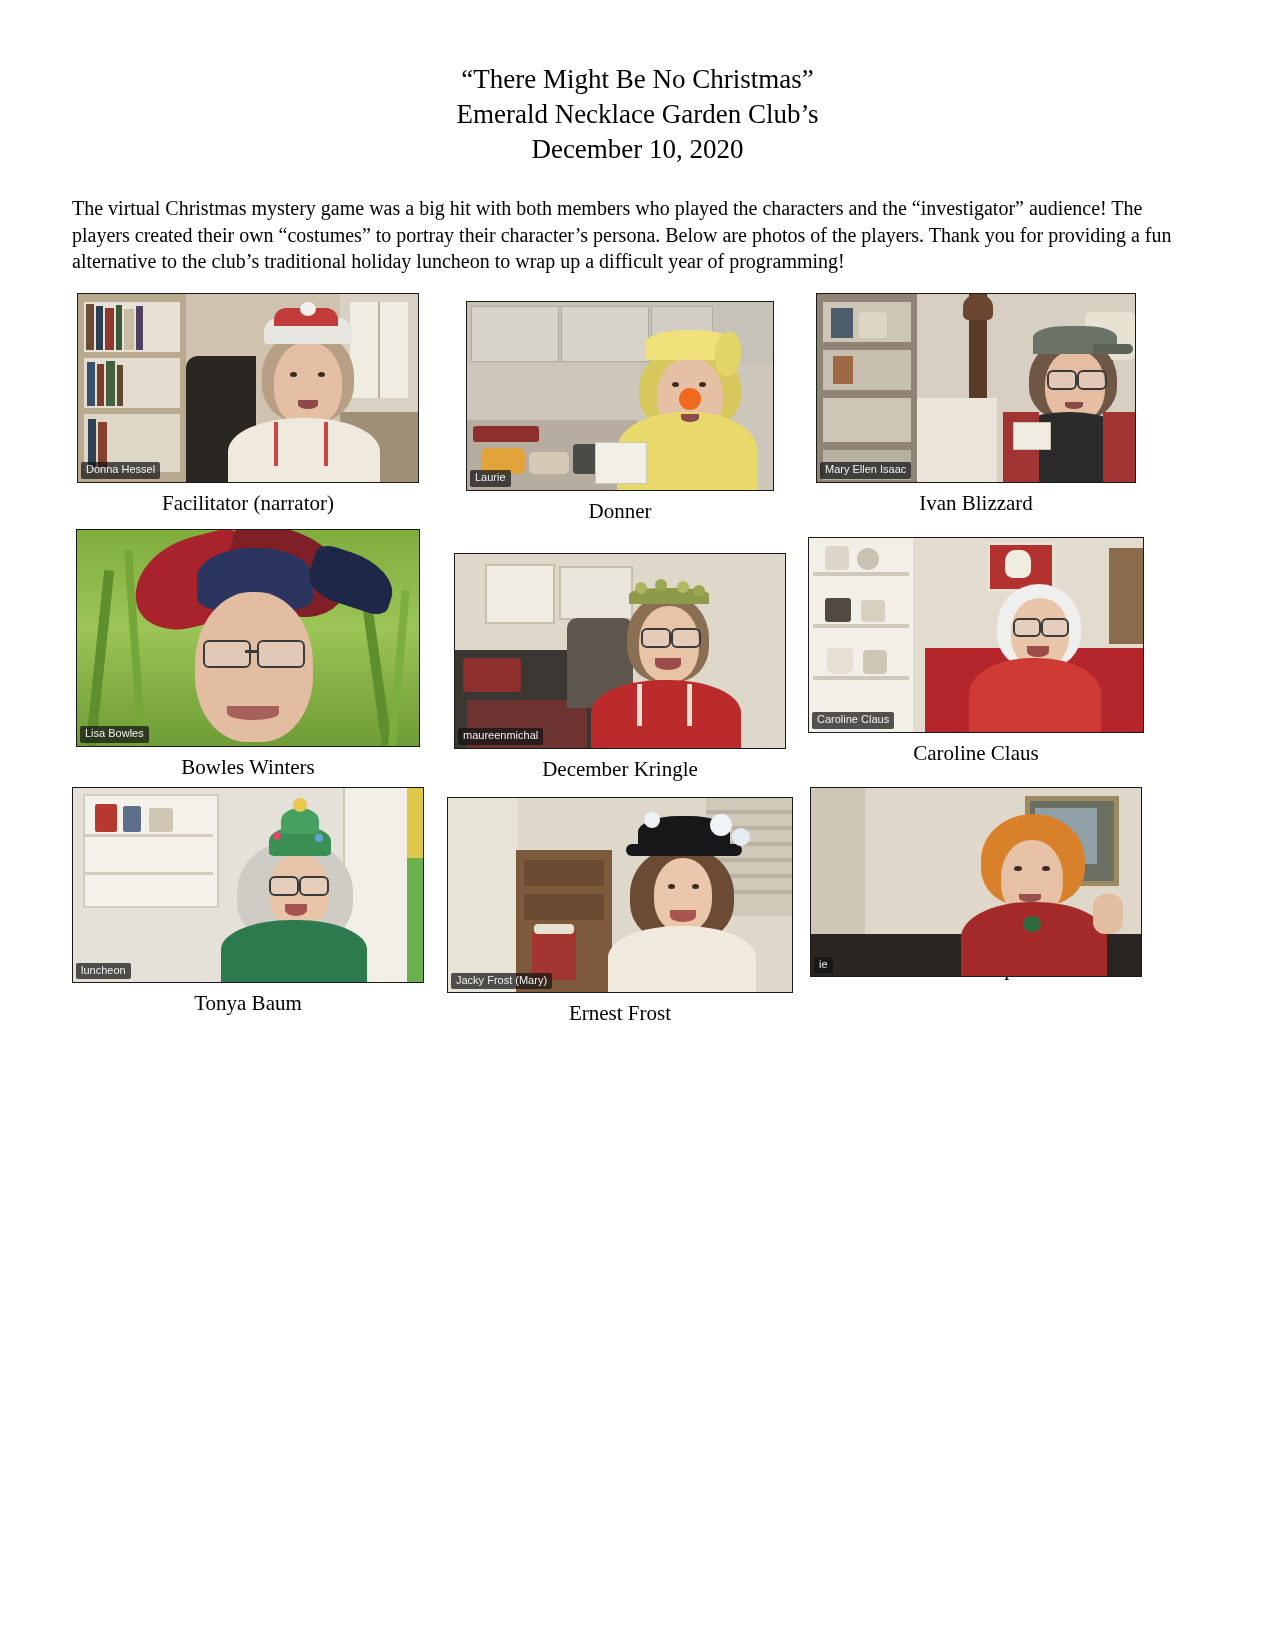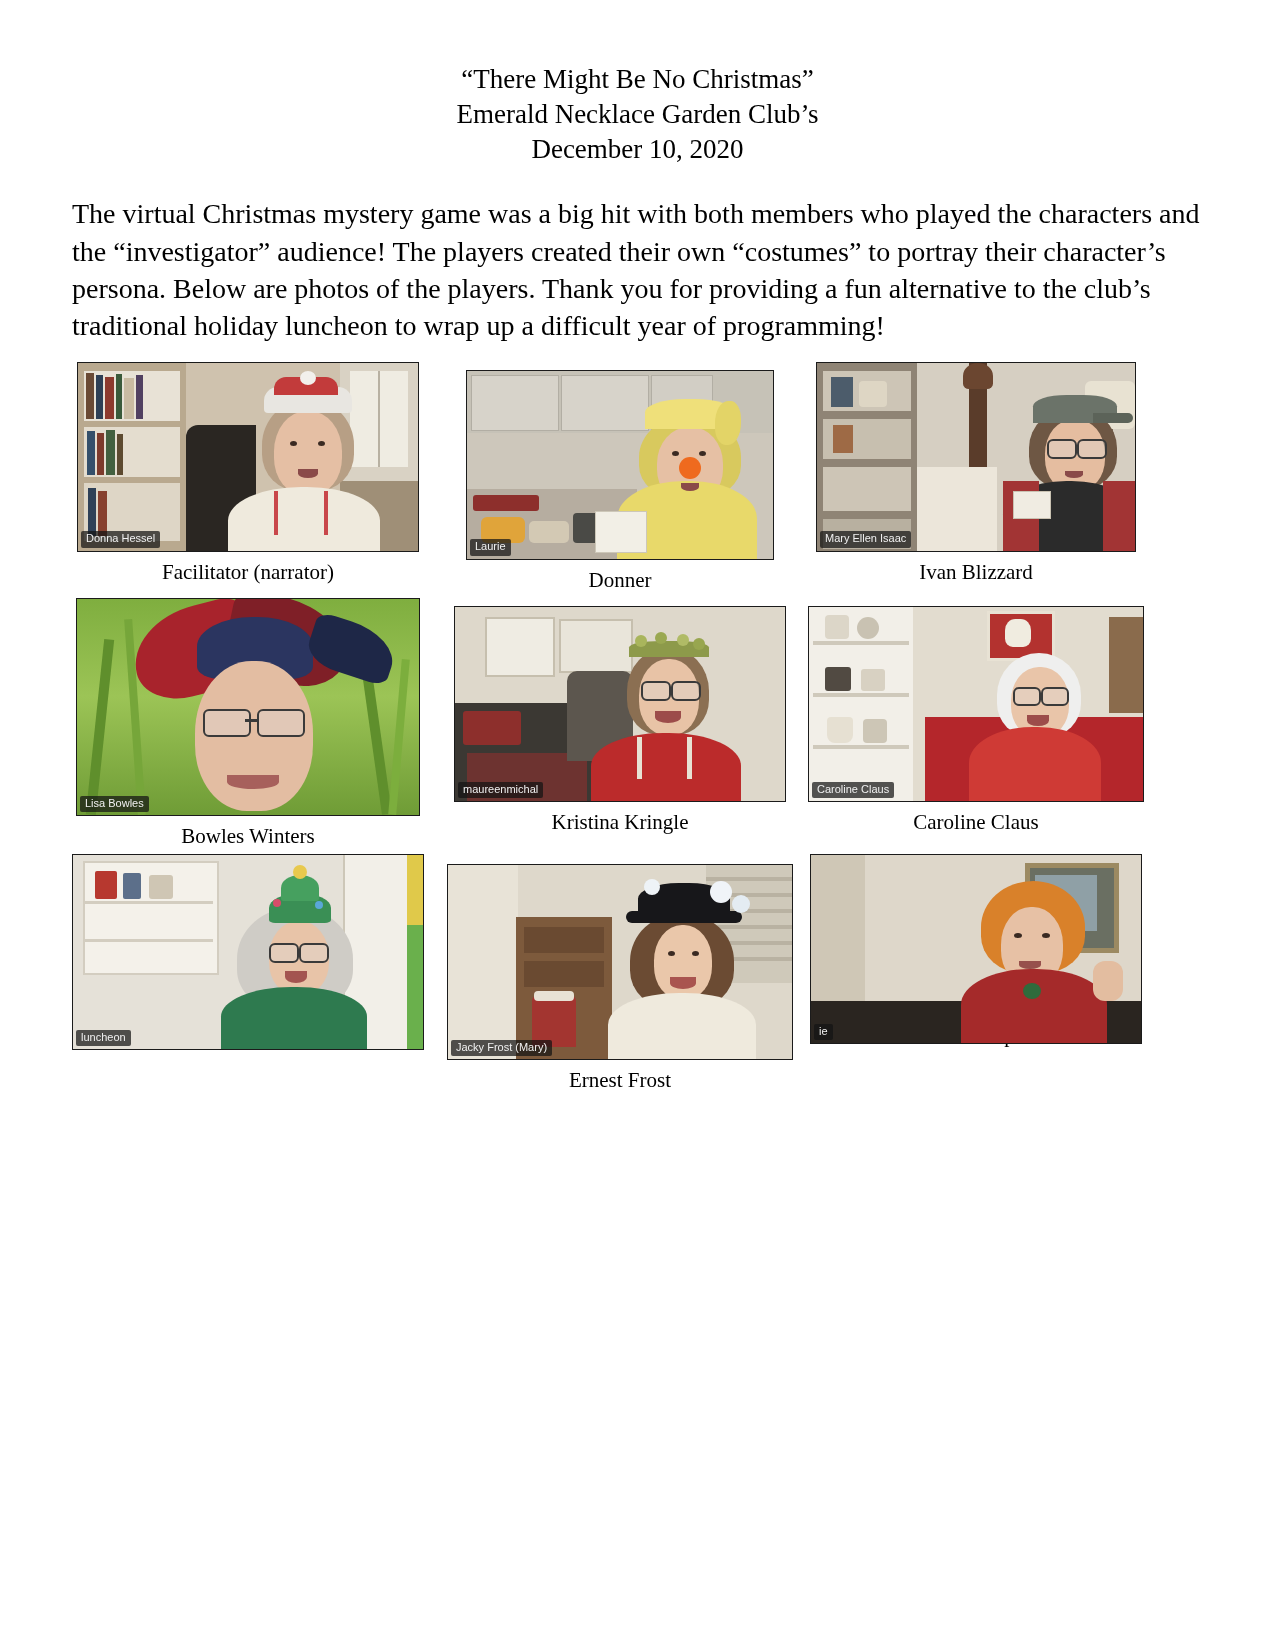--- a/index.html
+++ b/index.html
@@ -31,21 +31,21 @@
     line-height: 1.30;
     font-size: 27px;
   }
   .title-line {
     display: block;
   }
 
   
   .intro {
     margin: 28px 72px 0 72px;
-    font-size: 28px;
+    font-size: 20px;
     line-height: 1.33;
     text-align: left;
   }
 
   
   .grid {
     margin: 18px 0 0 0;
     padding: 0 62px;
     box-sizing: border-box;
   }
@@ -295,21 +295,21 @@
             <div class="glasses" style="left:180px;top:110px;width:44px;height:24px;z-index:9;"></div>
             <div class="shape" style="left:168px;top:120px;width:14px;height:3px;background:#3a3a3a;z-index:9;"></div>
             <div class="mouth" style="left:150px;top:176px;width:52px;height:14px;z-index:9;background:#a7605c;"></div>
           </div>
           <div class="namebar">Lisa Bowles</div>
         </div>
         <div class="caption">Bowles Winters</div>
       </div>
 
       <div class="cell" style="width:372px;">
-        <div class="tile" style="width:330px;height:194px;margin-top:8px;">
+        <div class="tile" style="width:330px;height:194px;margin-top:24px;">
           <div class="scene">
             <div class="wall" style="background:#ded8cb;"></div>
             <div class="shape" style="left:30px;top:10px;width:66px;height:56px;background:#efece3;border:2px solid #c6bfae;"></div>
             <div class="shape" style="left:104px;top:12px;width:70px;height:50px;background:#e9e5da;border:2px solid #c6bfae;"></div>
 
             <div class="shape" style="left:0;top:96px;width:150px;height:98px;background:#3b3833;"></div>
             <div class="shape" style="left:8px;top:104px;width:58px;height:34px;background:#8d2f2c;border-radius:3px;"></div>
             <div class="shape" style="left:12px;top:146px;width:120px;height:48px;background:#6d3330;"></div>
 
             <div class="shape" style="left:112px;top:64px;width:66px;height:90px;background:#5c564e;border-radius:10px 10px 0 0;"></div>
@@ -324,21 +324,21 @@
             <div class="mouth" style="left:200px;top:104px;width:26px;height:12px;background:#9c4c4a;"></div>
 
             <div class="hat" style="left:174px;top:34px;width:80px;height:16px;background:#8d9a4a;border-radius:40% 40% 0 0;"></div>
             <div class="hat" style="left:180px;top:28px;width:12px;height:12px;background:#a9b55c;border-radius:50%;"></div>
             <div class="hat" style="left:200px;top:25px;width:12px;height:12px;background:#9aa851;border-radius:50%;"></div>
             <div class="hat" style="left:222px;top:27px;width:12px;height:12px;background:#b0bb66;border-radius:50%;"></div>
             <div class="hat" style="left:238px;top:31px;width:12px;height:12px;background:#98a64f;border-radius:50%;"></div>
           </div>
           <div class="namebar">maureenmichal</div>
         </div>
-        <div class="caption">Kristina Kringle</div>
+        <div class="caption">December Kringle</div>
       </div>
 
       <div class="cell" style="width:340px;">
         <div class="tile" style="width:334px;height:194px;margin-top:8px;">
           <div class="scene">
             <div class="wall" style="background:#e2dccf;"></div>
 
             <div class="shape" style="left:0;top:0;width:104px;height:194px;background:#f2efe8;"></div>
             <div class="shape" style="left:4px;top:34px;width:96px;height:4px;background:#cfc9bb;"></div>
             <div class="shape" style="left:4px;top:86px;width:96px;height:4px;background:#cfc9bb;"></div>
@@ -394,20 +394,21 @@
             <div class="mouth" style="left:212px;top:116px;width:22px;height:12px;background:#a35450;"></div>
 
             <div class="hat" style="left:196px;top:38px;width:62px;height:30px;background:#3a8f55;border-radius:50% 50% 10% 10%;"></div>
             <div class="hat" style="left:208px;top:20px;width:38px;height:26px;background:#46a05f;border-radius:50% 50% 10% 10%;"></div>
             <div class="hat" style="left:220px;top:10px;width:14px;height:14px;background:#e8c94e;border-radius:50%;"></div>
             <div class="hat" style="left:200px;top:44px;width:8px;height:8px;background:#d84d6a;border-radius:50%;"></div>
             <div class="hat" style="left:242px;top:46px;width:8px;height:8px;background:#5aa7d8;border-radius:50%;"></div>
           </div>
           <div class="namebar">luncheon</div>
         </div>
+        <div class="caption">Tonya Baum</div>
       </div>
 
       <div class="cell" style="width:372px;">
         <div class="tile" style="width:344px;height:194px;margin-top:10px;">
           <div class="scene">
             <div class="wall" style="background:#ded8cb;"></div>
             <div class="shape" style="left:0;top:0;width:70px;height:194px;background:#e8e3d7;"></div>
 
             <div class="shape" style="left:258px;top:0;width:86px;height:118px;background:#cfc9ba;"></div>
             <div class="shape" style="left:258px;top:12px;width:86px;height:4px;background:#b9b2a2;"></div>

